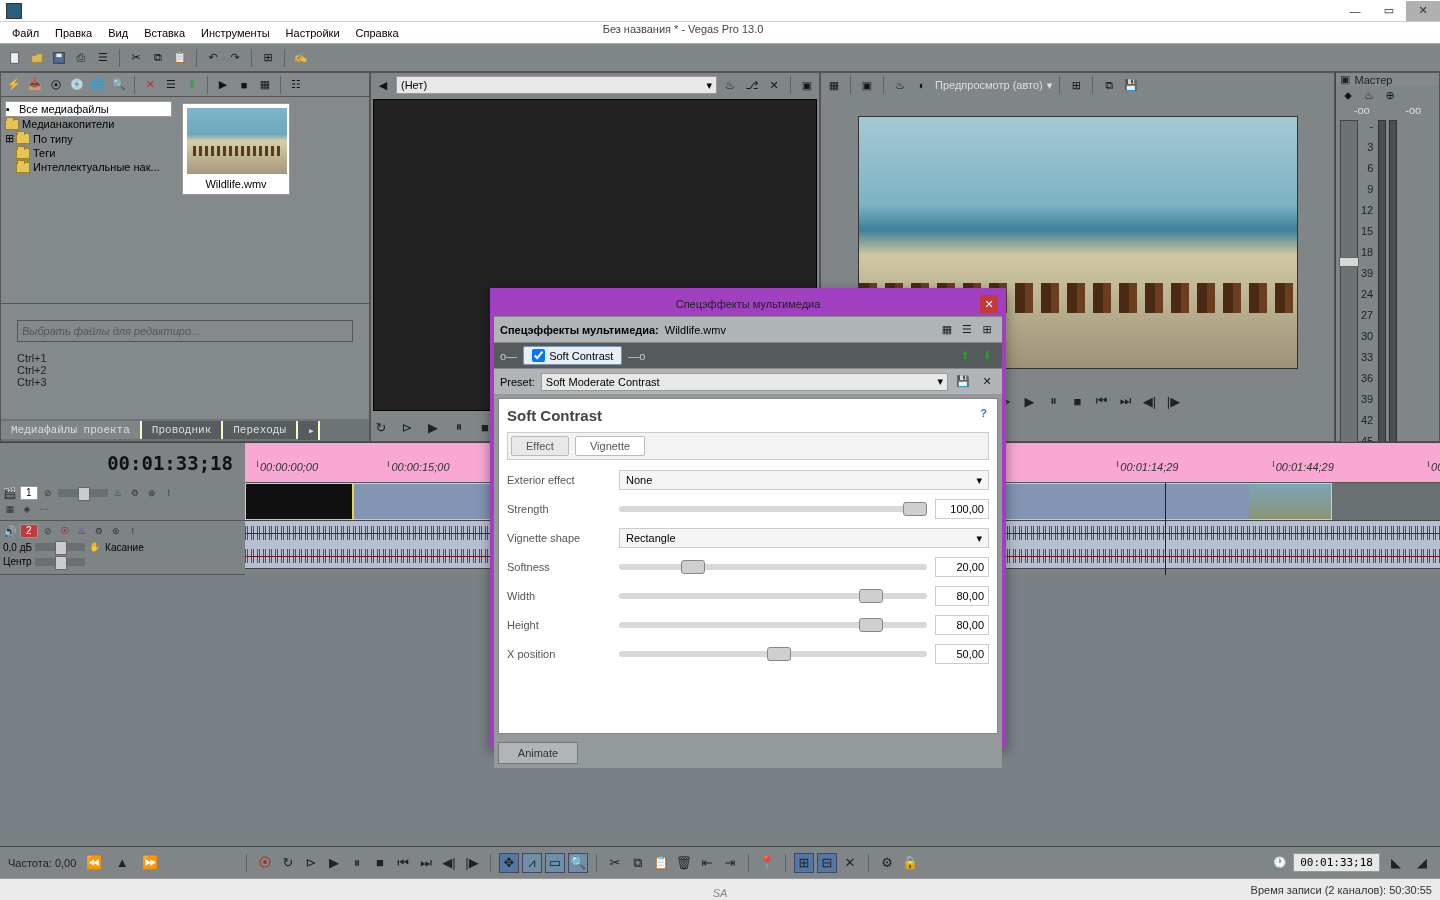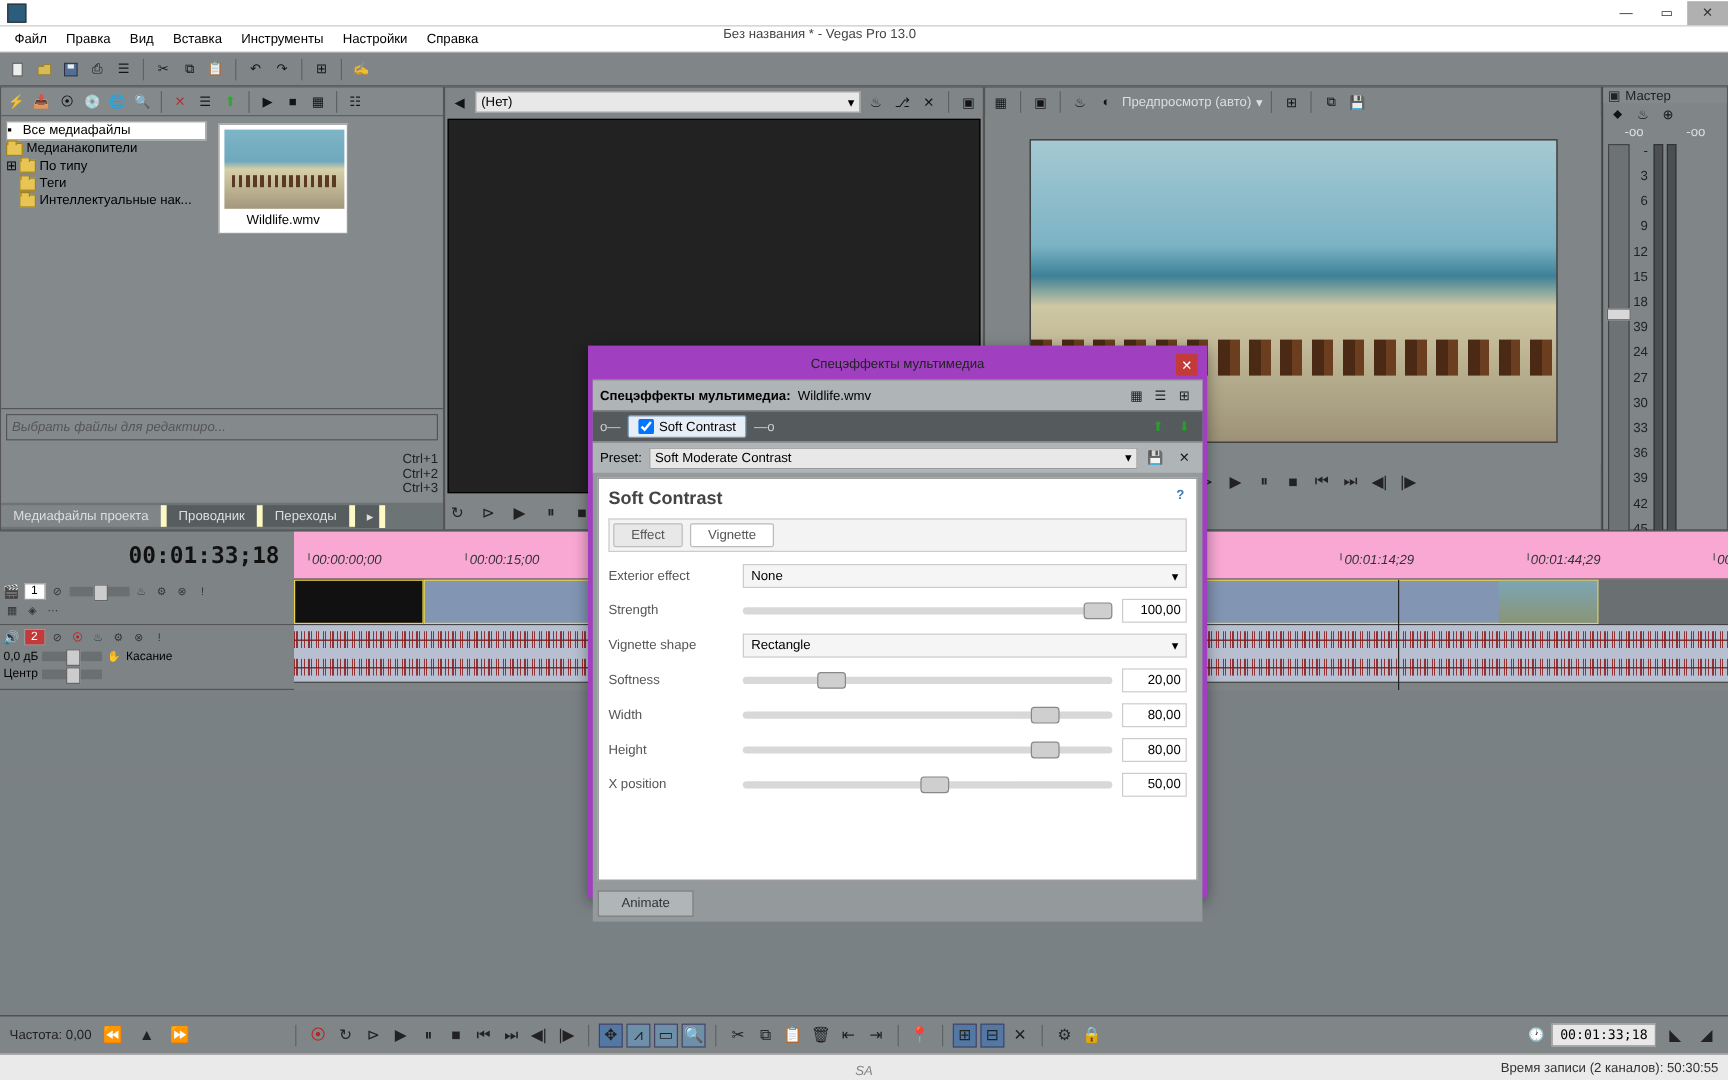--- a/index.html
+++ b/index.html
@@ -33,26 +33,26 @@
 .pm-tree{width:175px;background:#848a8c;padding:4px;font-size:11px;overflow:hidden;}
 .tree-item{display:flex;align-items:center;padding:1px 0;gap:3px;white-space:nowrap;}
 .tree-item.sel{background:#fff;border:1px solid #999;}
 .folder-icon{width:14px;height:11px;background:#e6c555;border:1px solid #a08020;position:relative;}
 .folder-icon::before{content:"";position:absolute;top:-3px;left:0;width:6px;height:3px;background:#e6c555;border:1px solid #a08020;border-bottom:none;}
 .pm-thumb-area{flex:1;background:#848a8c;padding:6px;}
 .thumb-card{width:108px;background:#fff;padding:4px;border:1px solid #999;}
 .thumb-img{width:100px;height:66px;background:linear-gradient(180deg,#7eb5c7 0%,#6fa8bc 40%,#d6cfa8 50%,#a3977d 100%);position:relative;}
 .thumb-img::after{content:"";position:absolute;left:6px;right:6px;bottom:18px;height:10px;background:repeating-linear-gradient(90deg,#5a3a20 0 3px,transparent 3px 6px);}
 .thumb-label{text-align:center;padding-top:4px;}
-.pm-bottom{height:79px;background:#848a8c;border-top:1px solid #555;padding:4px;}
+.pm-bottom{height:116px;background:#848a8c;border-top:1px solid #555;padding:16px;}
 .pm-edit{background:#848a8c;border:1px solid #555;color:#555;font-style:italic;padding:4px;}
-.pm-shortcuts{margin-top:10px;color:#222;text-align:right;}
+.pm-shortcuts{margin-top:10px;color:#222;}
 .pm-info{margin-top:10px;color:#222;font-size:10px;}
 .pm-tabs{height:22px;background:#6d7476;display:flex;align-items:center;}
-.pm-tab{padding:3px 10px;background:#575d5f;color:#ddd;border-right:5px solid #fef9c3;cursor:pointer;}
+.pm-tab{padding:3px 10px;background:#575d5f;color:#ddd;border-right:2px solid #fef9c3;cursor:pointer;font-family:Liberation Mono, monospace;}
 .pm-tab.act{background:#808688;}
 
 
 .trimmer{width:450px;display:flex;flex-direction:column;}
 .trim-top{height:24px;display:flex;align-items:center;padding:0 3px;gap:4px;}
 .trim-combo{flex:1;height:18px;background:#e8e8e8;border:1px solid #999;padding:0 4px;display:flex;align-items:center;}
 .trim-body{flex:1;background:#222;margin:2px;border:1px solid #000;}
 .trans-bar{height:28px;display:flex;align-items:center;justify-content:center;gap:6px;}
 
 

